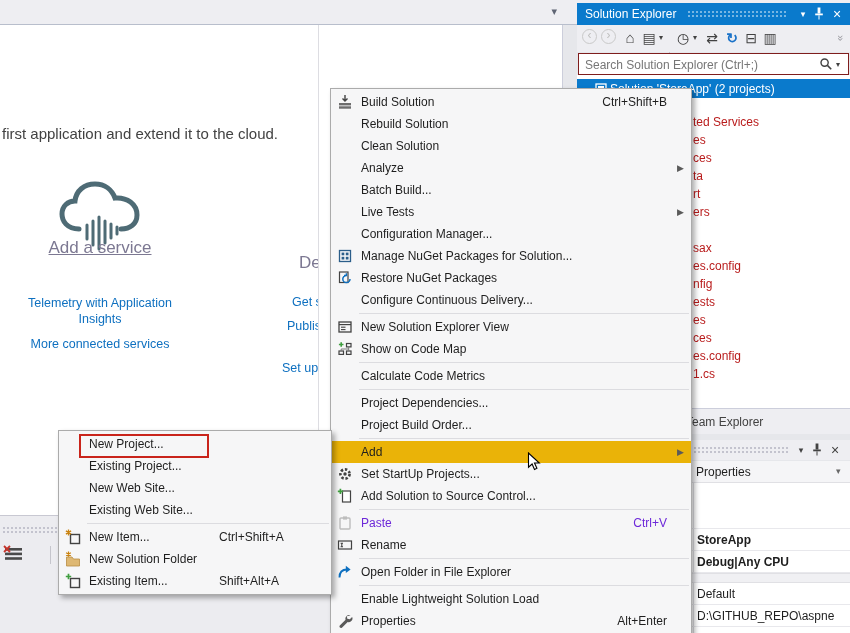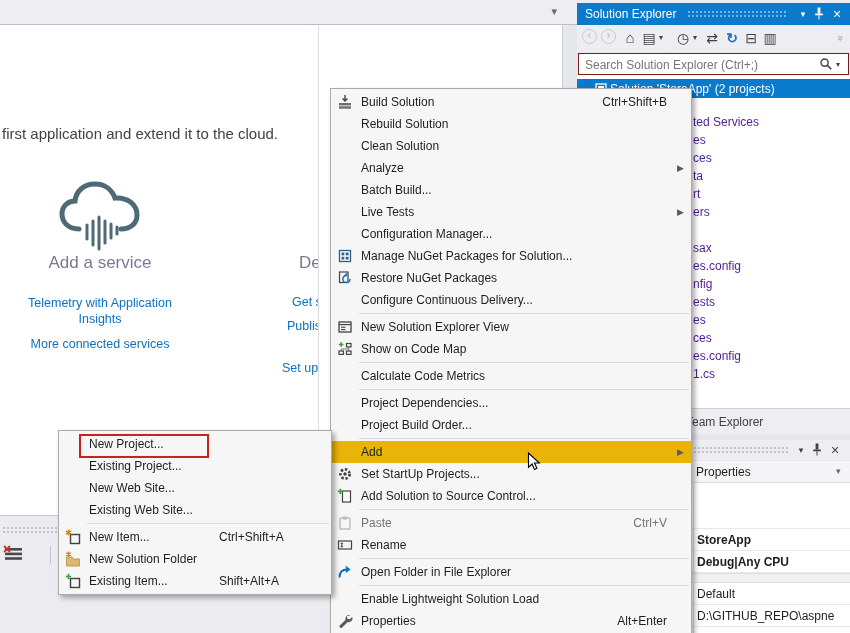--- a/index.html
+++ b/index.html
@@ -35,21 +35,21 @@
   .titlebar-ico { position:absolute; top:3px; width:16px; height:16px; text-align:center; line-height:16px; font-size:11px; color:#FFFFFF; cursor:pointer; }
   #se-toolbar { position:absolute; left:0; top:22px; width:273px; height:27px; background:#EEEEF2; }
   .tb-ico { position:absolute; top:4px; height:18px; line-height:18px; text-align:center; color:#424242; font-size:14px; cursor:pointer; }
   .tb-caret { font-size:8px; color:#424242; }
   .circ { width:15px; height:15px; border:1.5px solid #C9C9C9; border-radius:50%; color:#C0C0C0; font-size:12px; line-height:11px; text-align:center; }
   #se-search { position:absolute; left:1px; top:50px; width:271px; height:22px; background:#FFFFFF; border:1px solid #7f1d1d; }
   #se-search .ph { position:absolute; left:6px; top:4px; color:#767676; font-size:12px; }
   #se-tree { position:absolute; left:0; top:72px; width:273px; height:333px; background:#FFFFFF; }
   #sel-row { position:absolute; left:0; top:4px; width:273px; height:19px; background:#0A7ACC; color:#FFFFFF; }
   #sel-row .txt { position:absolute; left:33px; top:3px; white-space:nowrap; }
-  .tree-frag { position:absolute; left:116px; white-space:nowrap; color:#4c1d95; cursor:default; }
+  .tree-frag { position:absolute; left:116px; white-space:nowrap; color:#b91c1c; cursor:default; }
   #se-tabs { position:absolute; left:0; top:405px; width:273px; height:26px; background:#EEEEF2; border-top:1px solid #CCCEDB; }
   #tab-team { position:absolute; left:109px; top:6px; color:#424242; white-space:nowrap; cursor:pointer; }
   #props-title { position:absolute; left:0; top:437px; width:273px; height:20px; background:#EEEEF2; }
   #props-title .dots-band { left:116px; top:6px; width:96px; height:8px; }
   #props-title .titlebar-ico { color:#424242; top:2px; }
   #props-combo { position:absolute; left:0; top:458px; width:273px; height:22px; background:#F5F5F7; border-bottom:1px solid #E0E0E4; }
   #props-combo .val { position:absolute; left:119px; top:4px; }
   #props-combo .caret { position:absolute; left:259px; top:5px; font-size:9px; color:#686868; }
   #props-grid { position:absolute; left:0; top:480px; width:273px; height:150px; background:#FFFFFF; overflow:hidden; }
   #props-grid .vline { position:absolute; left:116px; top:0; width:1px; height:150px; background:#E0E0E4; }
@@ -62,21 +62,21 @@
   
   .menu { position:absolute; background:#F6F6F7; border:1px solid #ABABAB; box-shadow:3px 3px 5px rgba(0,0,0,0.32); padding:2px 0; }
   #context-menu { left:330px; top:88px; width:362px; z-index:10; }
   #submenu { left:58px; top:430px; width:274px; z-index:11; }
   .mi { position:relative; height:22px; line-height:22px; cursor:pointer; white-space:nowrap; }
   .mi .lbl { position:absolute; left:30px; top:0; }
   .mi .sc { position:absolute; right:24px; top:0; }
   #submenu .mi .sc { right:auto; left:160px; }
   .mi .arrow { position:absolute; right:7px; top:0; font-size:9px; color:#5A5A5A; }
   .mi.hl { background:#eab308; }
-  .mi.disabled, .mi.disabled .sc { color:#737373; cursor:default; }
+  .mi.disabled, .mi.disabled .sc { color:#6d28d9; cursor:default; }
   .mi .ico { position:absolute; left:6px; top:3px; width:16px; height:16px; }
   .msep { height:1px; background:#DCDCE0; margin:2px 2px 2px 28px; }
   #np-annotation { position:absolute; left:20px; top:3px; width:130px; height:24px; border:2px solid #C9241B; z-index:12; pointer-events:none; }
 
   #cursor { left:527px; top:452px; z-index:30; }
   svg { display:block; }
 </style>
 </head>
 <body>
 
@@ -95,21 +95,21 @@
           <line x1="30" y1="48" x2="30" y2="62"></line>
           <line x1="36" y1="44" x2="36" y2="68"></line>
           <line x1="42" y1="40" x2="42" y2="72"></line>
           <line x1="48" y1="44" x2="48" y2="66"></line>
           <line x1="54" y1="47" x2="54" y2="61"></line>
           <line x1="60" y1="50" x2="60" y2="57"></line>
         </g>
       </svg>
     </div>
 
-    <div class="svc-title centered" style="left:0; top:228px; width:200px;">Add a service</div>
+    <div class="svc-title centered" style="left:0; top:213px; width:200px;text-decoration:underline;">Add a service</div>
     <div class="link centered abs" style="left:10px; top:270px; width:180px; line-height:16px;">
       <span>Telemetry with Application</span><br>
       <span>Insights</span>
     </div>
     <div class="link centered abs" style="left:10px; top:312px; width:180px;">More connected services</div>
 
     <div class="svc-title" style="left:299px; top:228px;">De</div>
     <div class="link abs" style="left:292px; top:270px; white-space:nowrap;">Get s</div>
     <div class="link abs" style="left:287px; top:294px; white-space:nowrap;">Publis</div>
     <div class="link abs" style="left:282px; top:336px; white-space:nowrap;">Set up</div>

